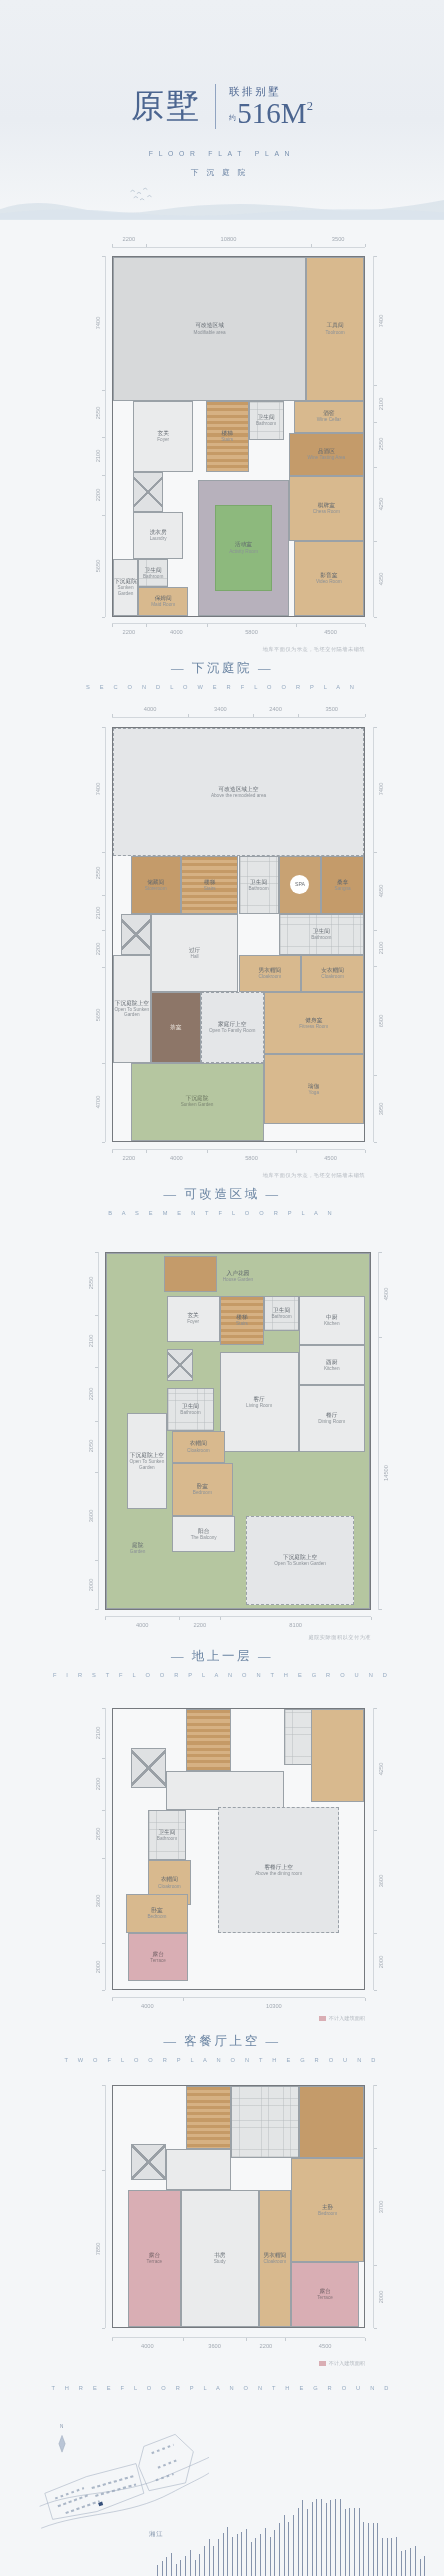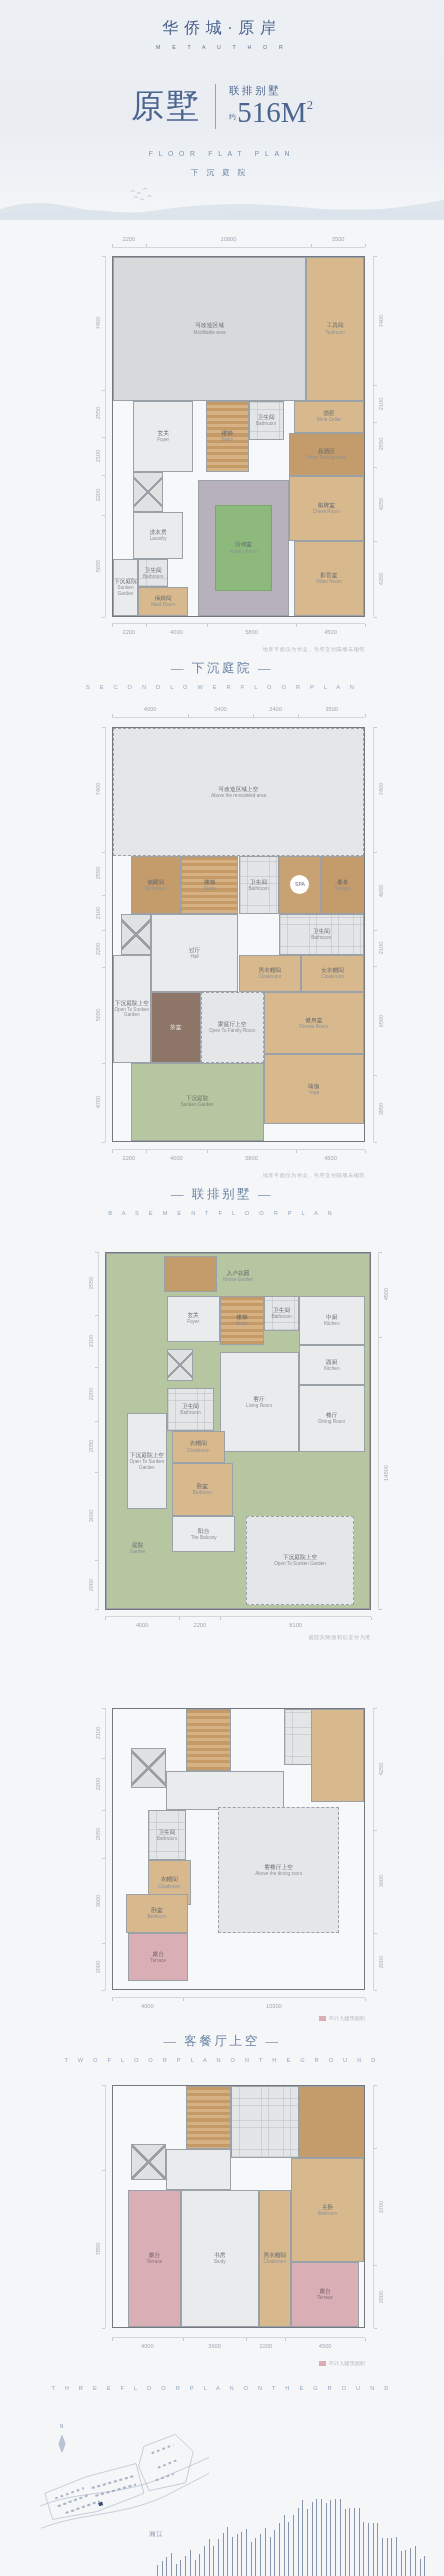--- a/index.html
+++ b/index.html
@@ -5,21 +5,21 @@
   html,body{margin:0;padding:0}
   body{width:444px;height:2576px;position:relative;background:#f4f6f8;
        font-family:"Liberation Sans",sans-serif;overflow:hidden;color:#5f666d}
   .page{position:absolute;inset:0}
   
   header{position:absolute;top:0;left:0;width:444px;height:219px;
          background:linear-gradient(180deg,#edf0f4 0%,#e9edf2 55%,#f4f6f8 100%)}
   .logo{position:absolute;top:18px;left:0;width:100%;text-align:center}
   .logo-zh{font-size:16px;letter-spacing:5.7px;color:#47618c;font-weight:400}
   .logo-en{margin-top:5.2px;font-size:5.2px;letter-spacing:5.2px;color:#5d7294}
-  .title-row{position:absolute;top:84px;left:0;width:100%;display:flex;justify-content:center;align-items:flex-start;gap:13.6px}
+  .title-row{position:absolute;top:84px;left:0;width:100%;display:flex;justify-content:center;align-items:center;gap:13.6px}
   .title-zh{font-family:"Liberation Serif",serif;font-size:33px;color:#4b6590;letter-spacing:2.1px}
   .vline{width:0.5px;height:45px;background:#90a4c1}
   .area{display:flex;flex-direction:column;align-items:flex-start}
   .area-label{font-family:"Liberation Serif",serif;font-size:10.5px;letter-spacing:2.6px;color:#4b6590}
   .area-line{display:flex;align-items:flex-end}
   .approx{font-size:6.8px;color:#4b6590;margin-bottom:5.2px;margin-right:1.6px}
   .area-value{font-family:"Liberation Serif",serif;font-size:29px;line-height:1;color:#4b6590}
   .area-line sup{font-family:"Liberation Serif",serif;font-size:12.5px;color:#4b6590;margin-bottom:13.6px}
   .sub-en{position:absolute;top:150px;width:100%;text-align:center;font-size:6.8px;letter-spacing:5.7px;color:#7890ae}
   .sub-zh{position:absolute;top:167px;width:100%;text-align:center;font-size:7.8px;letter-spacing:7.8px;color:#6a83a4}
@@ -89,24 +89,20 @@
   .north-label{position:absolute;font-size:4.7px;color:#8596ad}
   #skyline{position:absolute;left:157px;top:2499px;width:286px;height:77px;display:flex;align-items:flex-end;gap:4.2px;overflow:hidden}
   #skyline span{flex:none;width:0.5px;background:#72839f;opacity:.85}
 </style>
 </head>
 <body>
 
 <div class="page">
 
   <header>
-    <div class="logo">
-      <div class="logo-zh">华侨城·原岸</div>
-      <div class="logo-en">M E T A U T H O R</div>
-    </div>
     <div class="title-row">
       <div class="title-zh">原墅</div>
       <div class="vline"></div>
       <div class="area">
         <div class="area-label">联排别墅</div>
         <div class="area-line">
           <span class="approx">约</span>
           <span class="area-value">516M</span>
           <sup>2</sup>
         </div>
@@ -381,21 +377,21 @@
           </div>
           <div class="seg" style="flex-grow: 6500;">
             <span>6500</span>
           </div>
           <div class="seg" style="flex-grow: 3950;">
             <span>3950</span>
           </div>
         </div>
         <div class="plan-note" style="top: 482px; left: 112px; width: 253px;">地库平面仅为示意，毛坯交付隔墙未砌筑</div>
         <div class="plan-cap" style="top: 496px;">
-          <div class="cap-zh">—  联排别墅  —</div>
+          <div class="cap-zh">—  可改造区域  —</div>
           <div class="cap-en">B A S E M E N T   F L O O R   P L A N</div>
         </div>
       </div>
       <div class="plan-section" style="top: 1244px; height: 460px;">
         <div class="plan-body" style="left: 105px; top: 7.8px; width: 266px; height: 358px;">
           <div class="room fill-green" style="left: 0%; top: 0%; width: 100%; height: 100%;"></div>
           <div class="room fill-none" style="left: 30%; top: 2%; width: 40%; height: 9%;">
             <span class="rzh">入户花园</span>
             <span class="ren">House Garden</span>
           </div>
@@ -491,20 +487,24 @@
         </div>
         <div class="dim-v right" style="top: 7.8px; height: 358px; left: 378px;">
           <div class="seg" style="flex-grow: 4500;">
             <span>4500</span>
           </div>
           <div class="seg" style="flex-grow: 14500;">
             <span>14500</span>
           </div>
         </div>
         <div class="plan-note" style="top: 390px; left: 105px; width: 266px;">庭院实际面积以交付为准</div>
+        <div class="plan-cap" style="top: 404px;">
+          <div class="cap-zh">—  地上一层  —</div>
+          <div class="cap-en">F I R S T   F L O O R   P L A N   O N   T H E   G R O U N D</div>
+        </div>
       </div>
       <div class="plan-section" style="top: 1703px; height: 376px;">
         <div class="plan-body" style="left: 112px; top: 5.2px; width: 253px; height: 282px;">
           <div class="room fill-stairs" style="left: 29%; top: 0%; width: 18%; height: 22%;"></div>
           <div class="room fill-tile" style="left: 68%; top: 0%; width: 18%; height: 20%;"></div>
           <div class="room fill-wood" style="left: 79%; top: 0%; width: 21%; height: 33%;"></div>
           <div class="room fill-elev" style="left: 7%; top: 14%; width: 14%; height: 14%;"></div>
           <div class="room fill-marble" style="left: 21%; top: 22%; width: 47%; height: 14%;"></div>
           <div class="room fill-tile" style="left: 14%; top: 36%; width: 15%; height: 18%;">
             <span class="rzh">卫生间</span>

